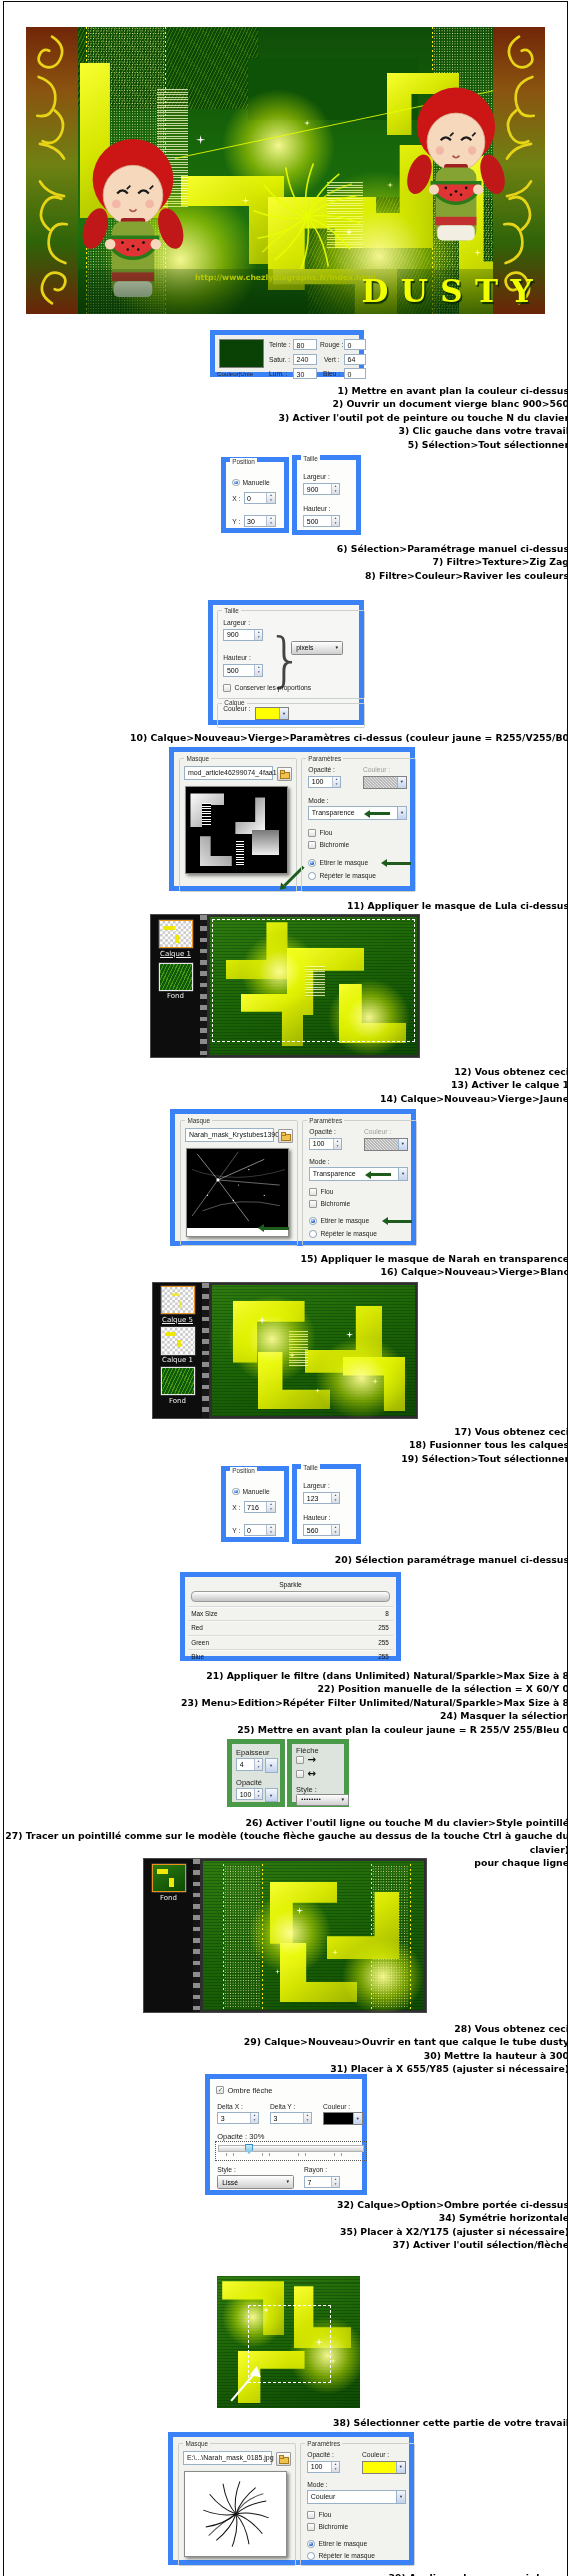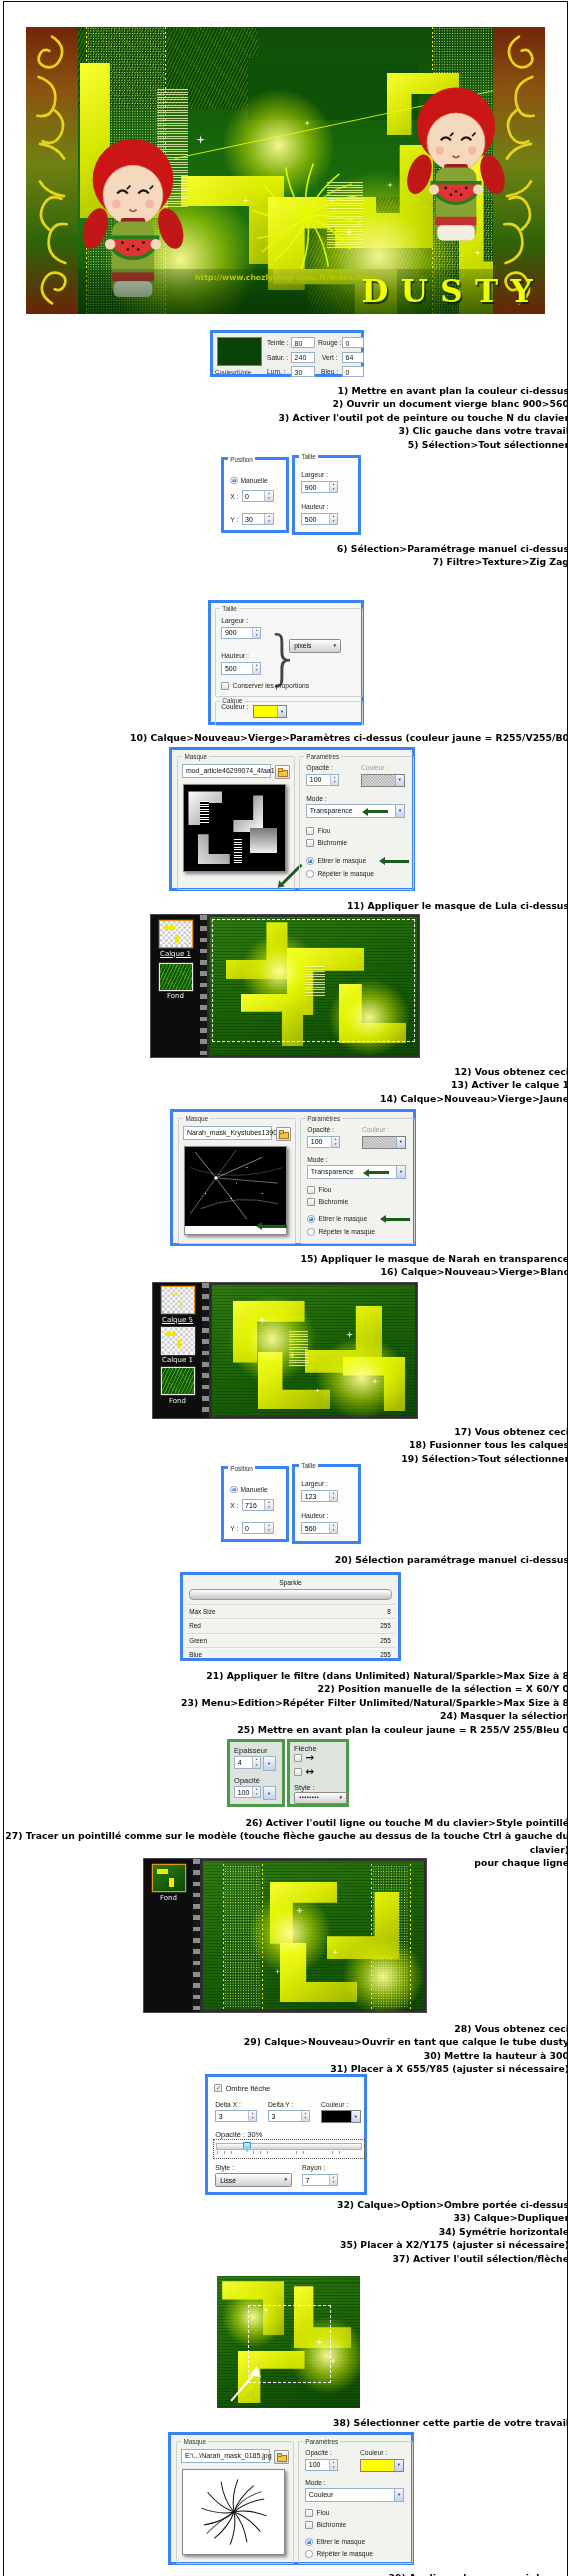--- a/index.html
+++ b/index.html
@@ -2,21 +2,21 @@
 <html style="font-size:8.2px"><head>
 <meta charset="utf-8">
 <style>
   html,body{margin:0;padding:0;background:#fff}
   .page{position:relative;width:569px;height:3557px;background:#fff;overflow:hidden;font-family:"Liberation Sans",sans-serif}
   .abs{position:absolute}
   
   .tx{position:absolute;left:0;width:100%;text-align:right}
   .ln{font:700 9.3px/13.4px "DejaVu Sans",sans-serif;color:#000}
   
-  .dlg{position:absolute;background:#f2f2ee;border:3px solid #3b82f6;box-sizing:border-box}
+  .dlg{position:absolute;background:#f2f2ee;border:5px solid #3b82f6;box-sizing:border-box}
   .whitebg{background:#fdfdfc}
   .gb{position:absolute;border:0.5px solid #cbd0cb;border-radius:1.5px}
   .gbl{position:absolute;top:-4.6px;left:4.1px;padding:0 2.1px;font:6.4px "Liberation Sans",sans-serif;color:#333;background:#f2f2ee;white-space:nowrap}
   .whitebg .gbl{background:#fdfdfc}
   .lbl{position:absolute;font:6.7px "Liberation Sans",sans-serif;color:#222;white-space:nowrap}
   .lbl.dis{color:#9a9a9a}
   .lbl.big{font-size:7.5px}
   .fld{position:absolute;background:#fff;border:0.5px solid #9ab0c6;box-sizing:border-box;font:7px "Liberation Sans",sans-serif;color:#111}
   .fld .v{position:absolute;left:2.6px;top:1.5px}
   .spin{position:absolute;background:#fff;border:0.5px solid #9ab0c6;height:12.4px;box-sizing:border-box}
@@ -275,20 +275,21 @@
       <div class="spin" style="left:6.2px;top:55px;width:37px">
           <span class="v">500</span>
           <span class="ud"></span>
         </div>
     </div>
   </div>
 
   <div class="tx" style="top:542px">
     <div class="ln">6) Sélection&gt;Paramétrage manuel ci-dessus</div>
     <div class="ln">7) Filtre&gt;Texture&gt;Zig Zag</div>
+    <div class="ln">8) Filtre&gt;Couleur&gt;Raviver les couleurs</div>
   </div>
 
   <div class="dlg" style="left:208px;top:600px;width:156px;height:125px;background:#f6f6f4">
     <div class="gb" style="left:4.1px;top:5.2px;width:146px;height:87px">
       <span class="gbl" style="background:#f6f6f4">Taille</span>
       <span class="lbl" style="left:5.2px;top:8.2px">Largeur :</span>
       <div class="spin" style="left:5.2px;top:17.5px;width:40px">
           <span class="v">900</span>
           <span class="ud"></span>
         </div>
@@ -668,21 +669,20 @@
       </div>
     <span class="lbl" style="left:94px;top:87px">Rayon :</span>
     <div class="spin" style="left:94px;top:97px;width:36px">
         <span class="v">7</span>
         <span class="ud"></span>
       </div>
   </div>
 
   <div class="tx" style="top:2198px">
     <div class="ln">32) Calque&gt;Option&gt;Ombre portée ci-dessus</div>
-    <div class="ln">33) Calque&gt;Dupliquer</div>
     <div class="ln">34) Symétrie horizontale</div>
     <div class="ln">35) Placer à X2/Y175 (ajuster si nécessaire)</div>
     <div class="ln">37) Activer l'outil sélection/flèche</div>
   </div>
 
   <div class="abs artbg" style="left:217px;top:2276px;width:143px;height:132px;overflow:hidden">
     <div class="scan"></div>
     <div class="L Lne" style="left:5.2px;top:5.2px;width:62px;height:54px"></div>
     <div class="L Lsw" style="left:77px;top:10.3px;width:57px;height:62px"></div>
     <div class="L Lnw" style="left:20.6px;top:75px;width:67px;height:52px"></div>

